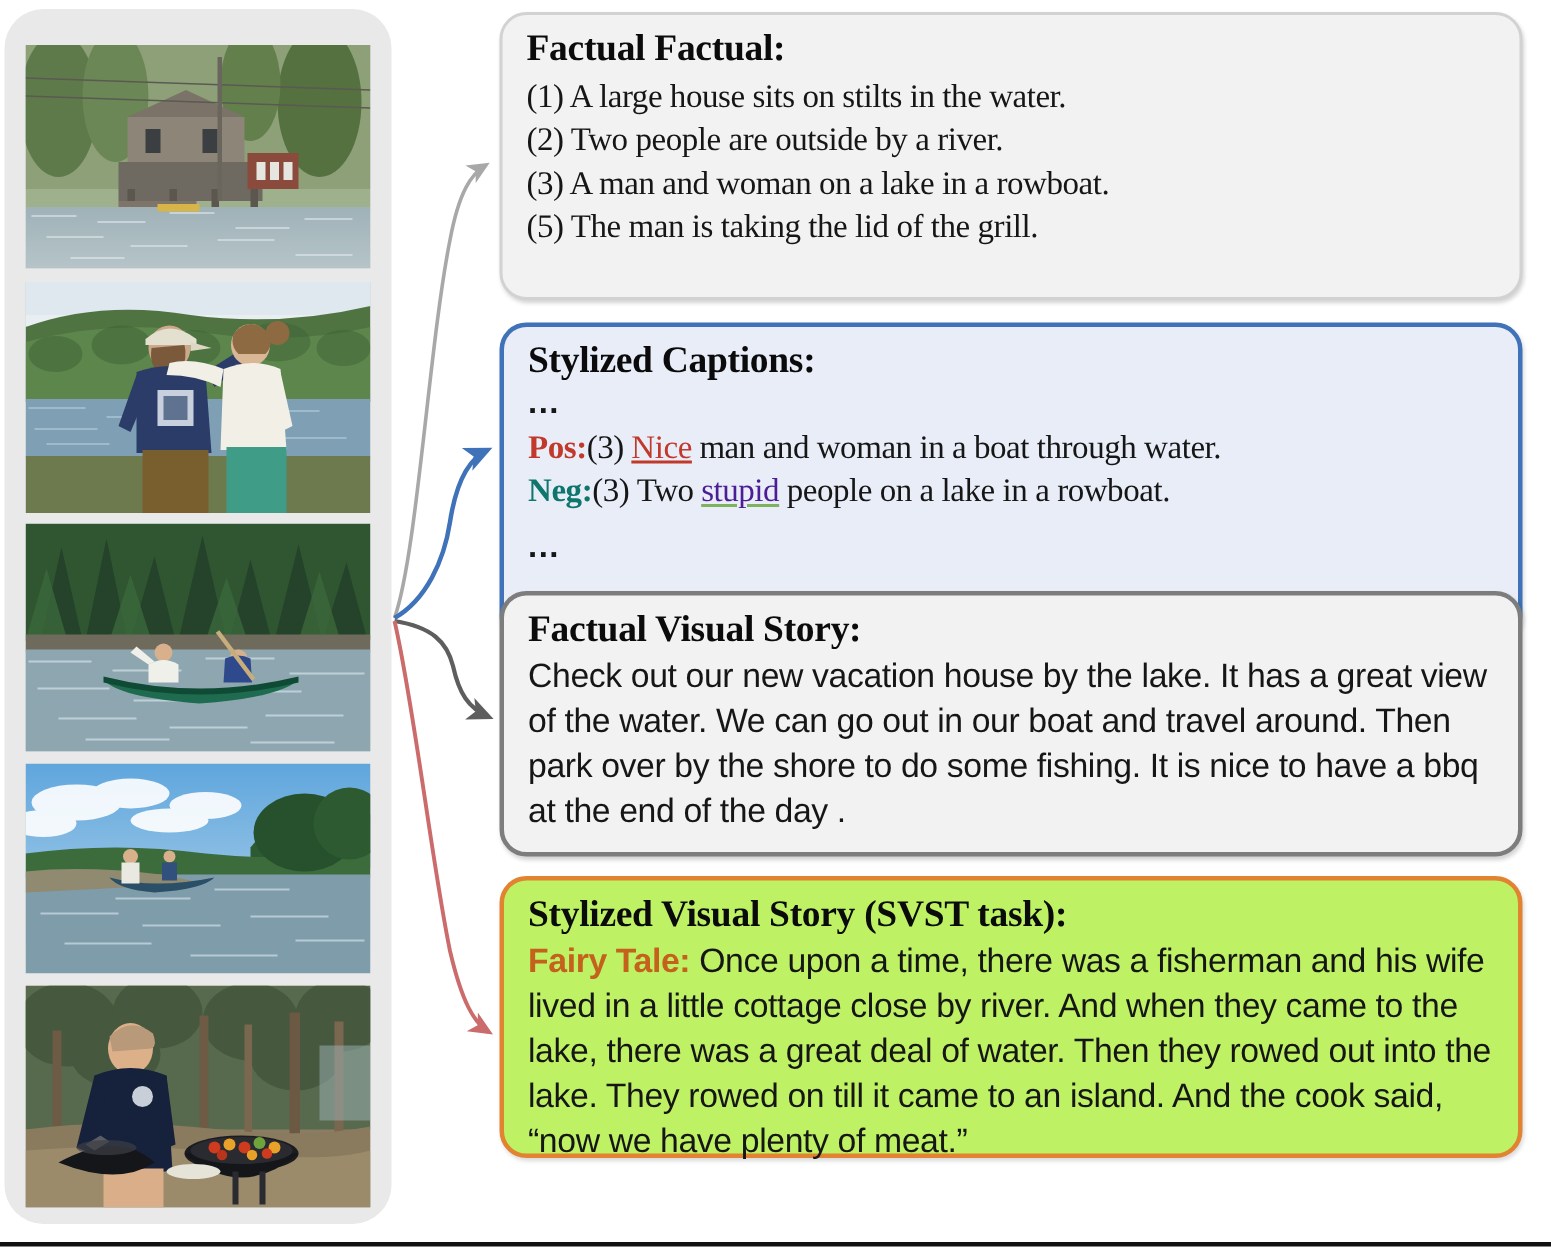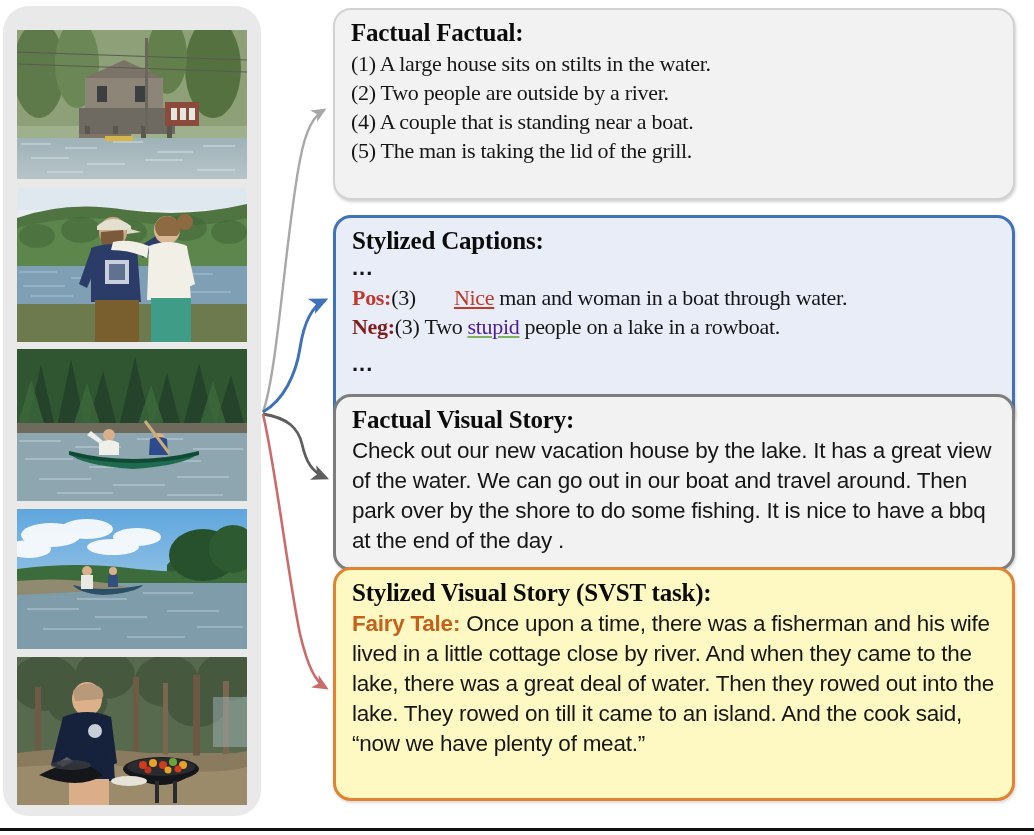--- a/index.html
+++ b/index.html
@@ -74,23 +74,23 @@
     box-shadow: 1px 2px 3px rgba(0,0,0,0.15);
   }
   .box-factual-story {
     top: 394px;
     height: 177px;
     background: #f2f2f2;
     border: 3px solid #7d7d7d;
     box-shadow: 1px 2px 3px rgba(0,0,0,0.18);
   }
   .box-stylized-story {
-    top: 567px;
-    height: 234px;
-    background: #fef9c3;
+    top: 584px;
+    height: 188px;
+    background: #bef264;
     border: 3px solid #e18331;
     box-shadow: 1px 2px 3px rgba(0,0,0,0.15);
   }
 
   .box-title {
     font-family: "Liberation Serif", serif;
     font-weight: bold;
     font-size: 25px;
     line-height: 30px;
     color: #0b0b0b;
@@ -120,31 +120,30 @@
     color: #161616;
     font-weight: bold;
     letter-spacing: 1px;
   }
   .lbl-pos {
     font-weight: bold;
     color: #c0392b;
   }
   .lbl-neg {
     font-weight: bold;
-    color: #7f1d1d;
+    color: #0f766e;
   }
   .lbl-fairy {
     font-weight: bold;
     color: #c4611c;
   }
   .u-pos {
     text-decoration: underline;
     text-decoration-color: #c0392b;
     color: #c0392b;
-    margin-left: 33px;
   }
   .u-neg {
     text-decoration: underline;
     text-decoration-color: #7fb25e;
     color: #4c1d95;
   }
   .sp6 { display:inline-block; width:5px; }
 
   #bottom-rule {
     position: absolute;
@@ -431,21 +430,21 @@
 
     <path d="M263,414 C288,418 298,428 302,444 C306,462 312,472 326,478" fill="none" stroke="#5e5e5e" stroke-width="2.8" marker-end="url(#head-dgray)"></path>
 
     <path d="M263,414 C276,470 288,576 300,634 C308,668 316,682 326,688" fill="none" stroke="#cb6b6b" stroke-width="2.6" marker-end="url(#head-red)"></path>
   </svg>
 
   <div class="box box-factual-captions">
     <div class="box-title">Factual Factual:</div>
     <div class="body-line">(1) A large house sits on stilts in the water.</div>
     <div class="body-line">(2) Two people are outside by a river.</div>
-    <div class="body-line">(4) A couple that is standing near a boat.</div>
+    <div class="body-line">(3) A man and woman on a lake in a rowboat.</div>
     <div class="body-line">(5) The man is taking the lid of the grill.</div>
   </div>
 
   <div class="box box-stylized-captions">
     <div class="box-title">Stylized Captions:</div>
     <div class="ellipsis">...</div>
     <div class="body-line" style="margin-top:4px;">
       <span class="lbl-pos">Pos:</span><span>(3)</span><span class="sp6"></span><span class="u-pos">Nice</span><span class="sp6"></span><span>man and woman in a boat through water.</span>
     </div>
     <div class="body-line">

